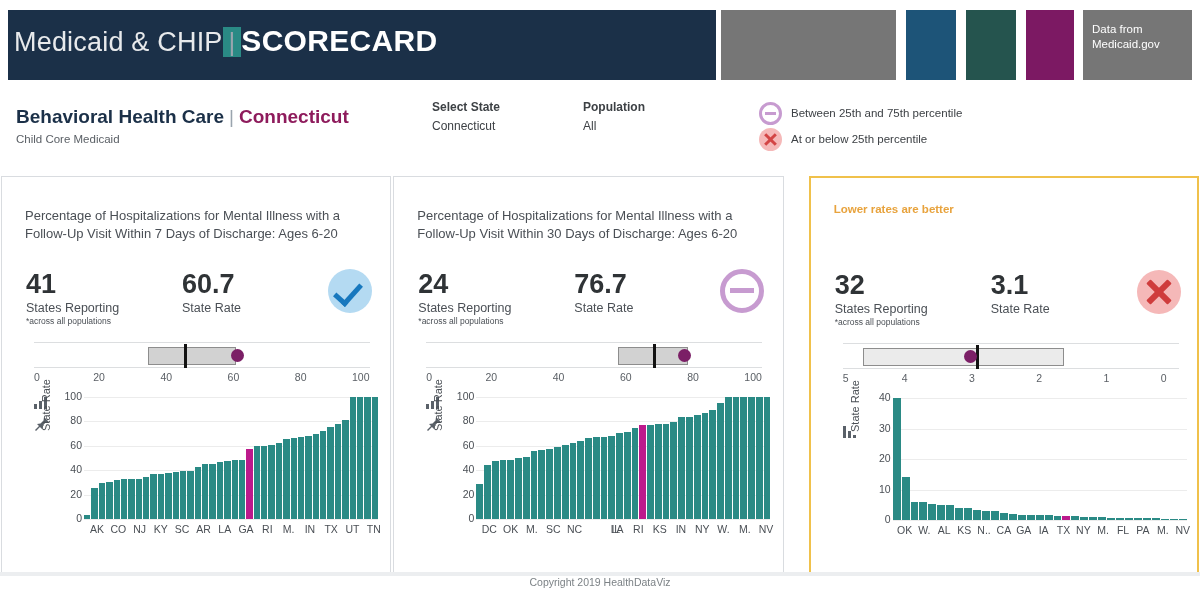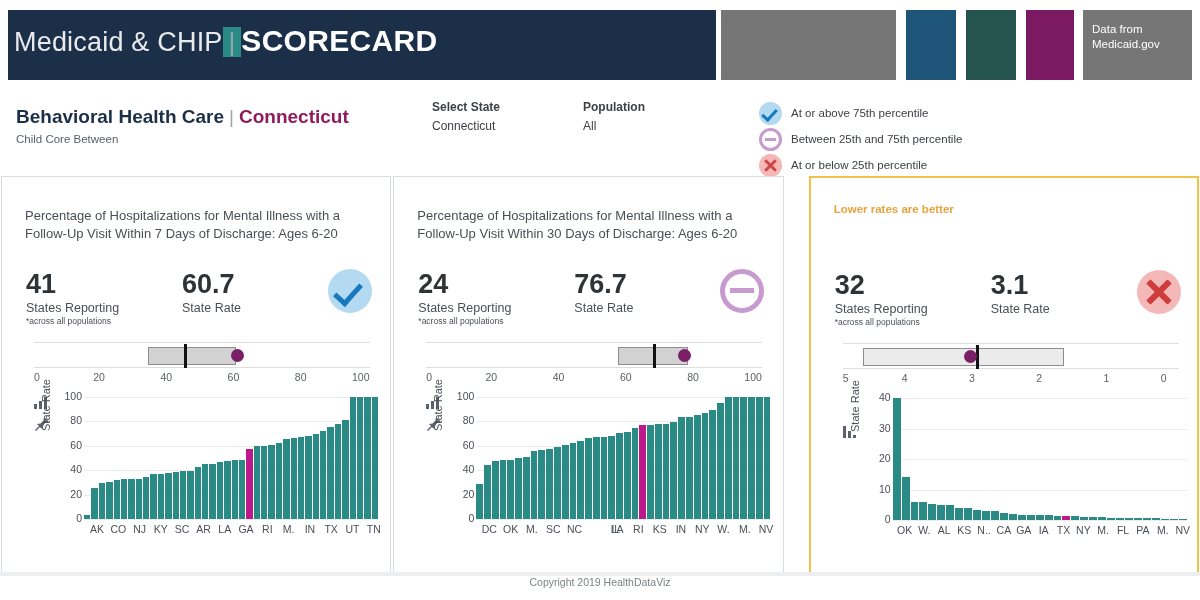--- a/index.html
+++ b/index.html
@@ -189,36 +189,32 @@
   <div class="hdr-block" id="hdr-b5">
     <div class="src" style="white-space:pre-line">Data from
 Medicaid.gov</div>
   </div>
 </div>
 
 <div id="subheader">
   <div id="measure-title">
     <span class="m1">Behavioral Health Care</span><span class="mbar">|</span><span class="m2">Connecticut</span>
   </div>
-  <div id="measure-sub">Child Core Between</div>
+  <div id="measure-sub">Child Core Medicaid</div>
 
   <div class="filter" id="filter-state">
     <div class="flabel">Select State</div>
     <div class="fvalue">Connecticut</div>
   </div>
   <div class="filter" id="filter-pop">
     <div class="flabel">Population</div>
     <div class="fvalue">All</div>
   </div>
 
   <div id="legend">
-    <div class="leg-row">
-      <span class="leg-icon"><span class="ic-check"></span></span>
-      <span class="leg-text">At or above 75th percentile</span>
-    </div>
     <div class="leg-row">
       <span class="leg-icon"><span class="ic-dash"></span></span>
       <span class="leg-text">Between 25th and 75th percentile</span>
     </div>
     <div class="leg-row">
       <span class="leg-icon"><span class="ic-x"></span></span>
       <span class="leg-text">At or below 25th percentile</span>
     </div>
   </div>
 

